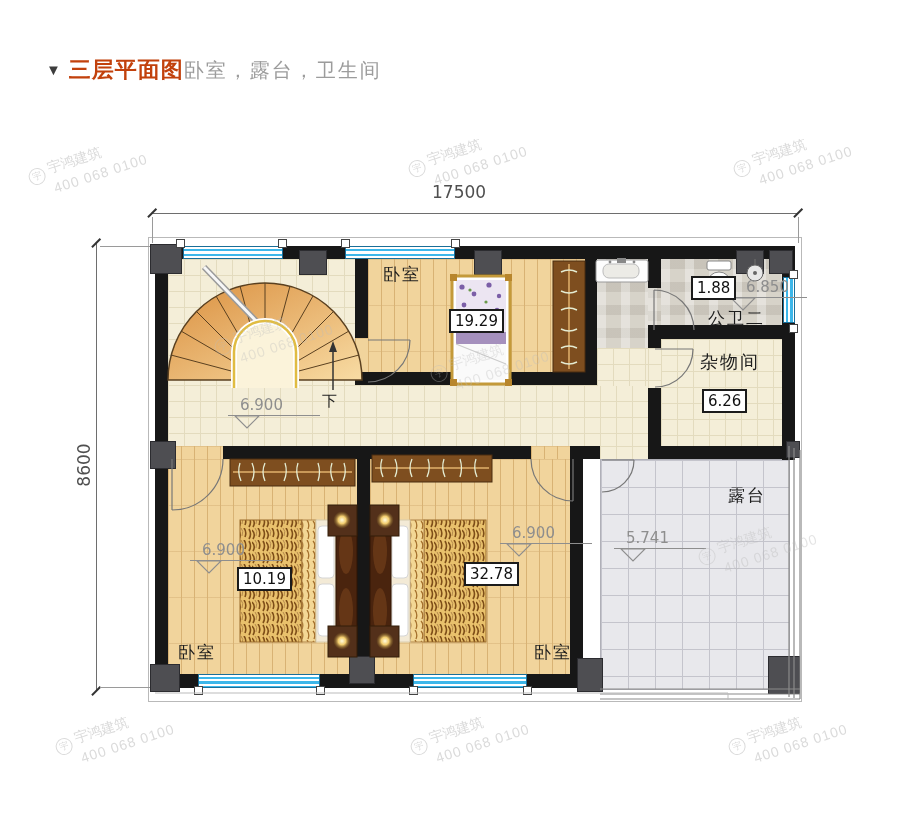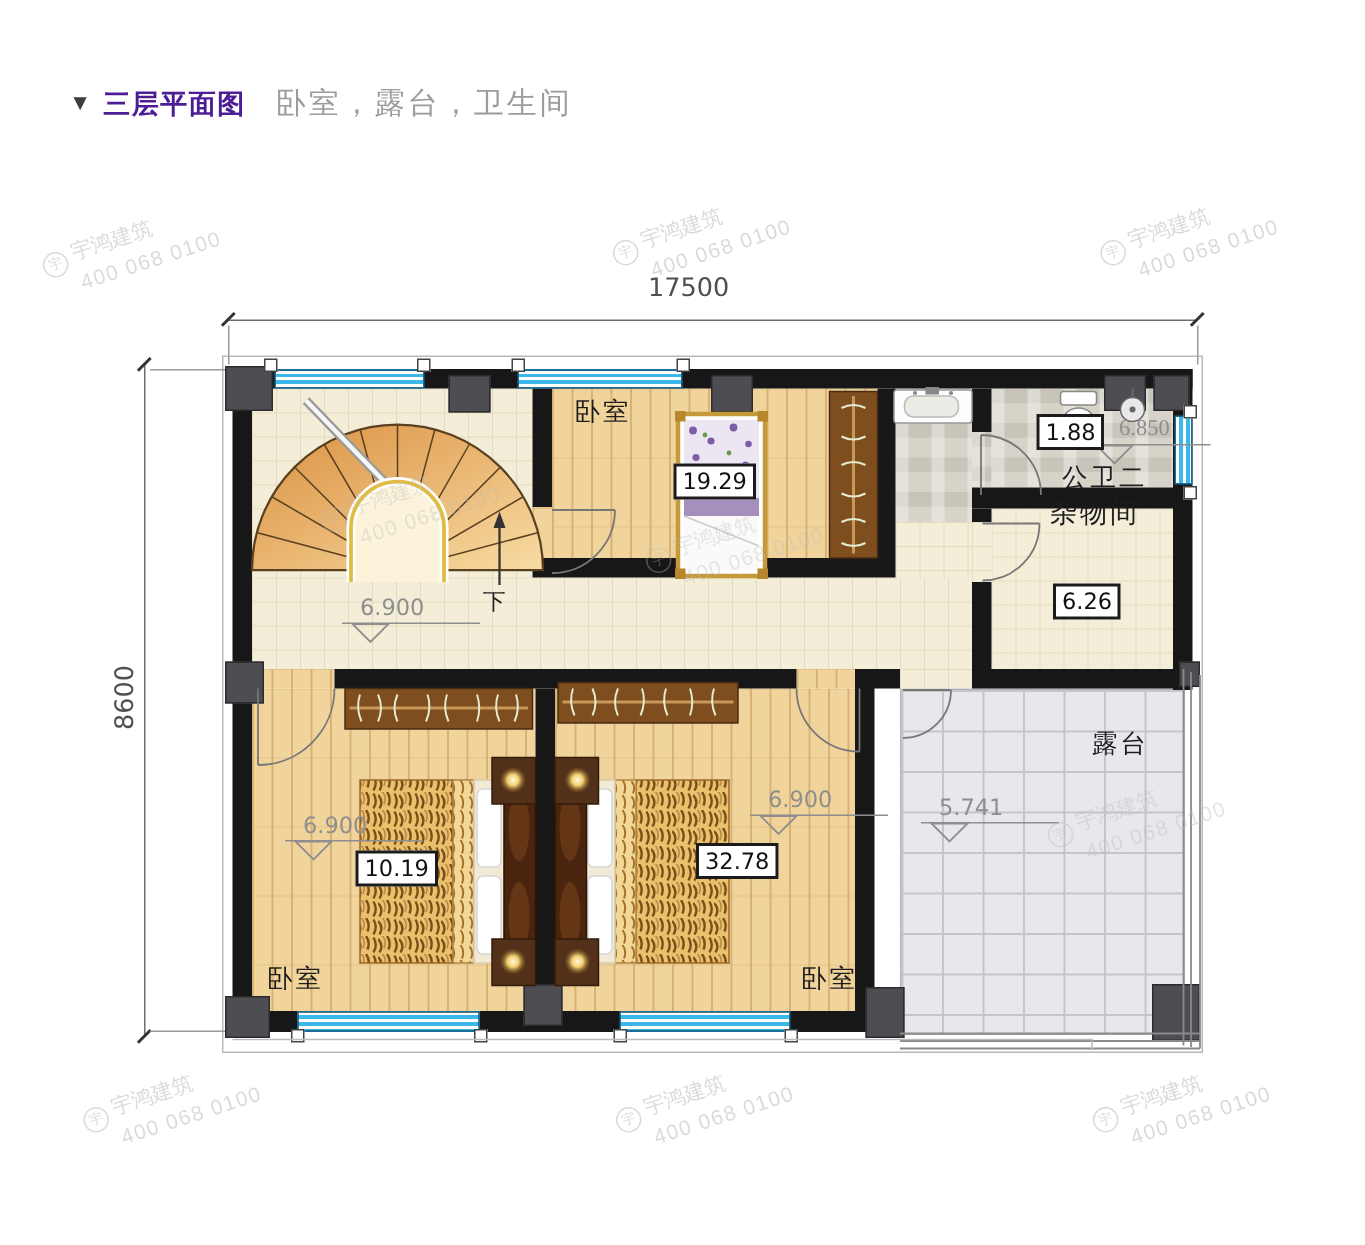--- a/index.html
+++ b/index.html
@@ -1,22 +1,22 @@
 <!DOCTYPE html>
 <html><head>
 <meta charset="utf-8">
 <style>
   html,body{margin:0;padding:0;background:#fff;}
   body{width:910px;height:830px;position:relative;overflow:hidden;
        font-family:"Liberation Sans","DejaVu Sans",sans-serif;}
   
   .titlebar{position:absolute;left:46px;top:55px;z-index:9;white-space:nowrap;}
   .tri{color:#3d3d3d;font-size:15px;vertical-align:2px;margin-right:8px;}
-  .ttl{color:#4c1d95;font-size:18px;font-weight:bold;letter-spacing:1px;}
-  .sub{color:#9c9c9c;font-size:20px;margin-left:20px;letter-spacing:2px;}
+  .ttl{color:#c2410c;font-size:22px;font-weight:bold;letter-spacing:1px;}
+  .sub{color:#9c9c9c;font-size:20px;letter-spacing:2px;}
   
   .plan-border{position:absolute;left:148px;top:237px;width:652px;height:463px;
                border:1px solid #b9b9b9;z-index:0;}
   
   .floor{position:absolute;z-index:1;}
   .floor-tile{background-color:#f4eed8;
     background-image:linear-gradient(#e3dbbe 1px,transparent 1px),
                      linear-gradient(90deg,#e3dbbe 1px,transparent 1px);
     background-size:16px 16px;}
   .floor-wood{background-color:#f1d49c;
@@ -329,21 +329,21 @@
       <line x1="800" y1="450" x2="800" y2="699"></line>
     <line x1="600" y1="689" x2="800" y2="689"></line>
       <line x1="600" y1="694" x2="800" y2="694"></line>
       <line x1="600" y1="699" x2="800" y2="699"></line>
   </g>
   <polyline points="155,693 728,693 728,700" fill="none" stroke="#bbbbbb" stroke-width="1"></polyline>
 </svg>
 
 <div class="rl" style="left:383px;top:263px;">卧室</div>
 <div class="rl" style="left:708px;top:307px;">公卫二</div>
-<div class="rl" style="left:700px;top:330px;font-size:18px;">杂物间</div>
+<div class="rl" style="left:700px;top:350px;font-size:18px;">杂物间</div>
 <div class="rl" style="left:178px;top:641px;">卧室</div>
 <div class="rl" style="left:534px;top:641px;">卧室</div>
 <div class="rl" style="left:728px;top:484px;">露台</div>
 <div class="downlbl" style="left:322px;top:392px;">下</div>
 
 <div class="area" style="left:449px;top:309px;">19.29</div>
 <div class="area" style="left:691px;top:276px;">1.88</div>
 <div class="area" style="left:702px;top:389px;">6.26</div>
 <div class="area" style="left:237px;top:567px;">10.19</div>
 <div class="area" style="left:464px;top:562px;">32.78</div>
@@ -365,21 +365,21 @@
   <svg class="lvl-tri" width="26" height="14">
       <path d="M1 1 H25 L13 13 Z"></path>
     </svg>
 </div>
 <div class="lvl" style="left:614px;top:529px;width:92px;">
   <span>5.741</span>
   <svg class="lvl-tri" width="26" height="14">
       <path d="M1 1 H25 L13 13 Z"></path>
     </svg>
 </div>
-<div class="lvl" style="left:694px;top:278px;width:113px;padding-left:52px;font-family:Liberation Serif, serif;">
+<div class="lvl" style="left:694px;top:278px;width:113px;padding-left:52px;">
   <span>6.850</span>
   <svg class="lvl-tri" width="26" height="14" style="left:36px;">
       <path d="M1 1 H25 L13 13 Z"></path>
     </svg>
 </div>
 
 <div class="wm" style="left:28px;top:148px;">
   <span class="wm-logo">宇</span><span>宇鸿建筑</span>
   <span class="ph">400 068 0100</span>
 </div>

